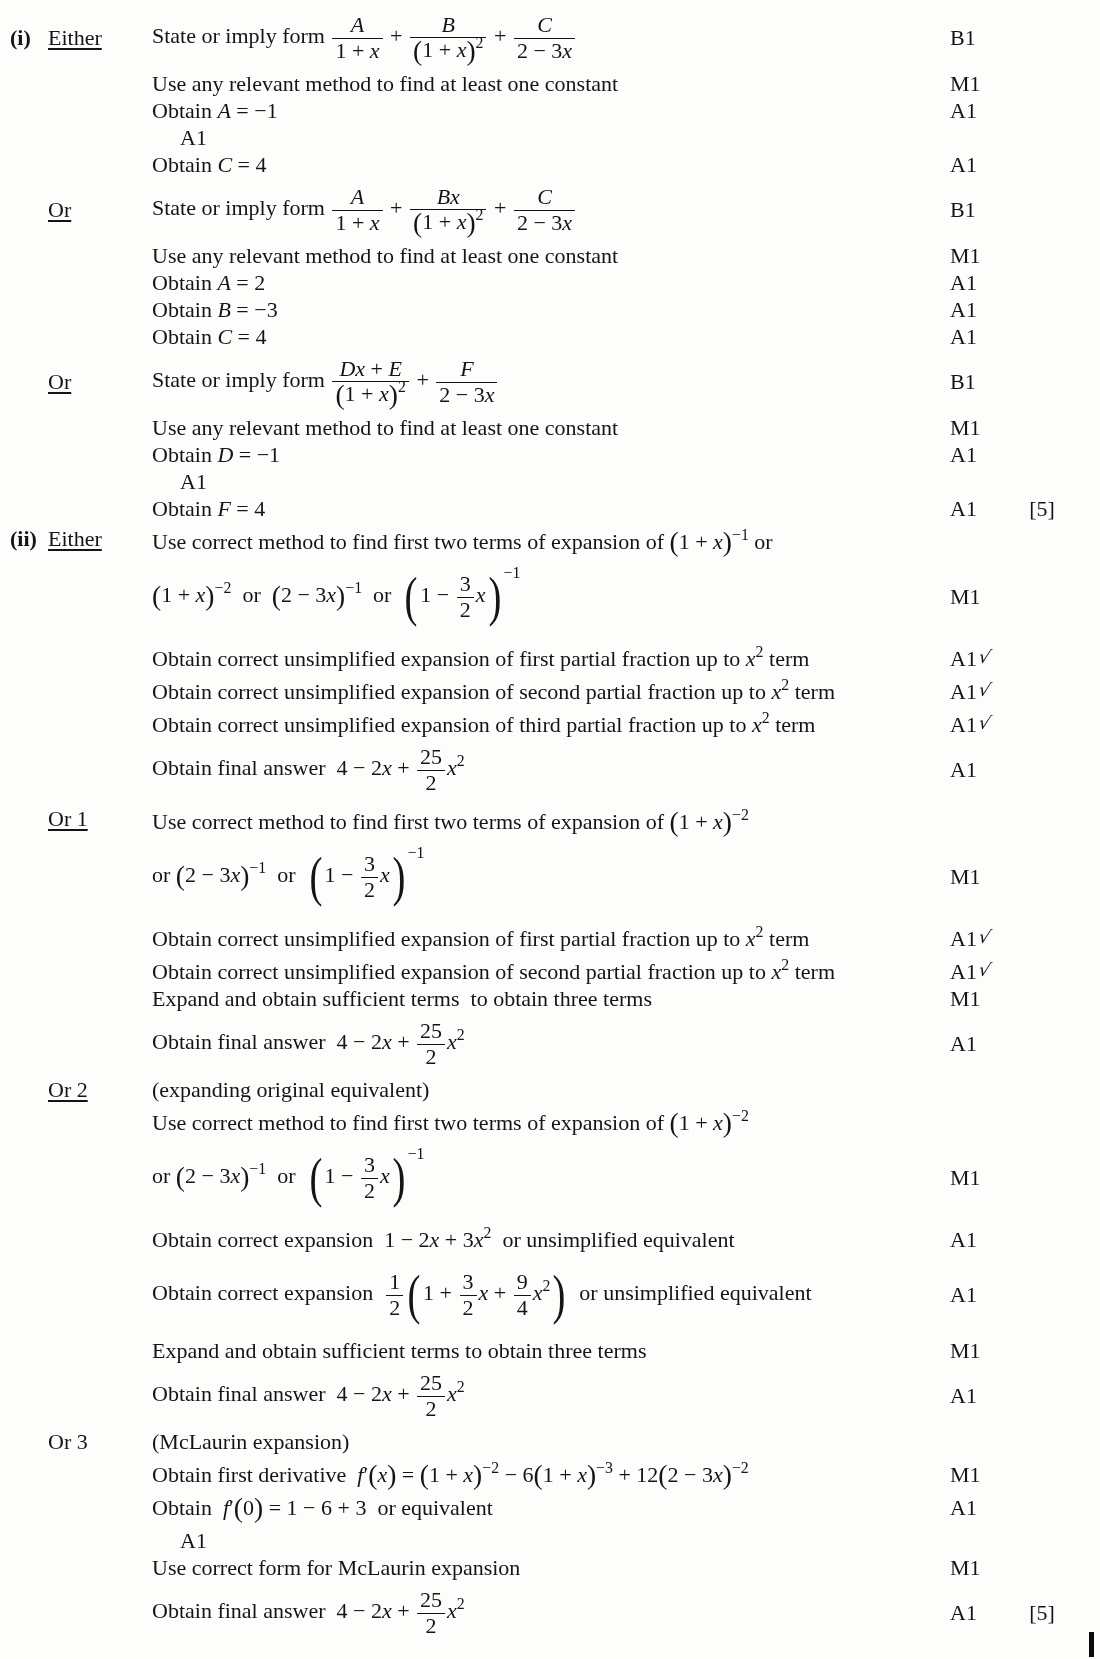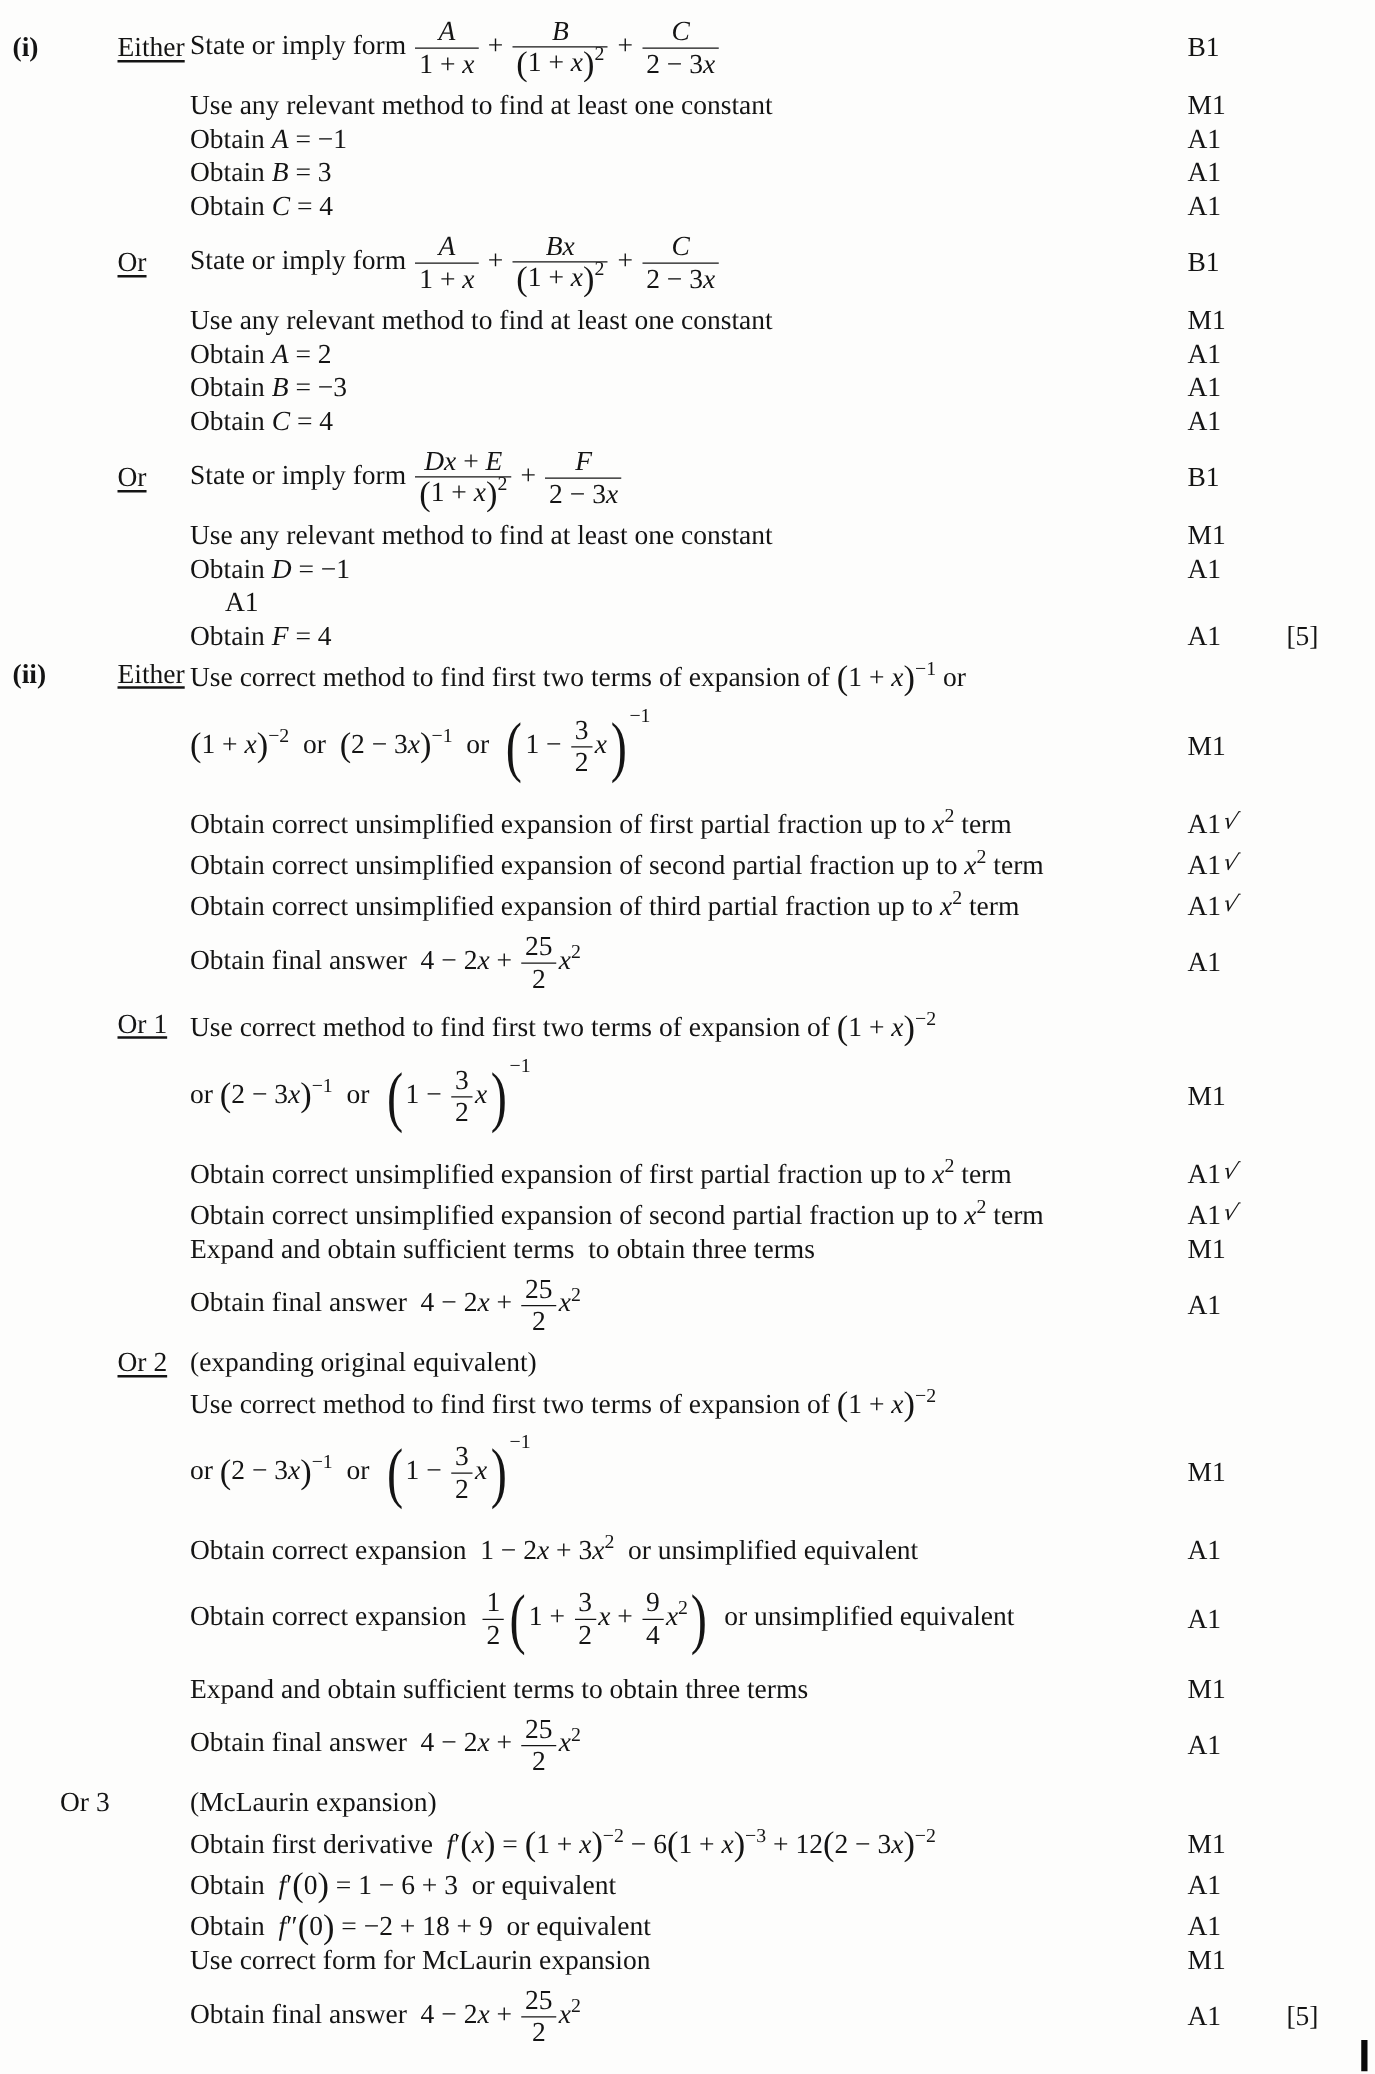--- a/index.html
+++ b/index.html
@@ -10,21 +10,21 @@
     font-size:22px;
   }
   #sheet { padding:6px 10px 0 10px; }
   .row { display:flex; align-items:center; }
   .r-plain { min-height:27px;align-items:flex-end; }
   .r-med   { min-height:33px;align-items:flex-end; }
   .r-tall  { min-height:64px; }
   .r-xtall { min-height:84px; }
   .col-num  { width:38px; flex:0 0 38px; font-weight:bold; align-self:center; }
   .col-side { width:104px; flex:0 0 104px; align-self:center; }
-  .col-side .u { text-decoration:underline; text-underline-offset:3px;margin-left:46px; }
+  .col-side .u { text-decoration:underline; text-underline-offset:3px; }
   .col-content { flex:1 1 auto; padding-right:6px; }
   .col-mark { flex:0 0 72px; width:72px; padding-left:28px; box-sizing:border-box; white-space:nowrap; }
   .col-total { flex:0 0 96px; width:96px; text-align:center; }
   i { font-style:italic; }
   sup.exp { font-size:0.72em; vertical-align:0.55em; line-height:0; }
   sup.exp-tall { font-size:0.72em; vertical-align:1.55em; line-height:0; }
   .frac { display:inline-block; text-align:center; vertical-align:middle; line-height:1.12; margin:0 2px; }
   .frac .fn { display:block; padding:0 3px; }
   .frac .fd { display:block; border-top:1.5px solid currentColor; padding:0 3px; }
   .par { display:inline-block; line-height:0.9; }
@@ -55,21 +55,20 @@
     <div class="row r-plain">
       <div class="col-num"></div>
       <div class="col-side"><span></span></div>
       <div class="col-content">Obtain <i>A</i> = −1</div>
       <div class="col-mark">A1</div>
       <div class="col-total"></div>
     </div>
     <div class="row r-plain">
       <div class="col-num"></div>
       <div class="col-side"><span></span></div>
-      <div class="col-content">Obtain <i>B</i> = 3</div>
       <div class="col-mark">A1</div>
       <div class="col-total"></div>
     </div>
     <div class="row r-plain">
       <div class="col-num"></div>
       <div class="col-side"><span></span></div>
       <div class="col-content">Obtain <i>C</i> = 4</div>
       <div class="col-mark">A1</div>
       <div class="col-total"></div>
     </div>
@@ -292,21 +291,20 @@
     <div class="row r-med">
       <div class="col-num"></div>
       <div class="col-side"><span></span></div>
       <div class="col-content">Obtain&nbsp; <i>f</i>′<span class="par par-n">(</span><span>0</span><span class="par par-n">)</span> = 1 − 6 + 3&nbsp; or equivalent</div>
       <div class="col-mark">A1</div>
       <div class="col-total"></div>
     </div>
     <div class="row r-med">
       <div class="col-num"></div>
       <div class="col-side"><span></span></div>
-      <div class="col-content">Obtain&nbsp; <i>f</i>″<span class="par par-n">(</span><span>0</span><span class="par par-n">)</span> = −2 + 18 + 9&nbsp; or equivalent</div>
       <div class="col-mark">A1</div>
       <div class="col-total"></div>
     </div>
     <div class="row r-plain">
       <div class="col-num"></div>
       <div class="col-side"><span></span></div>
       <div class="col-content">Use correct form for McLaurin expansion</div>
       <div class="col-mark">M1</div>
       <div class="col-total"></div>
     </div>

